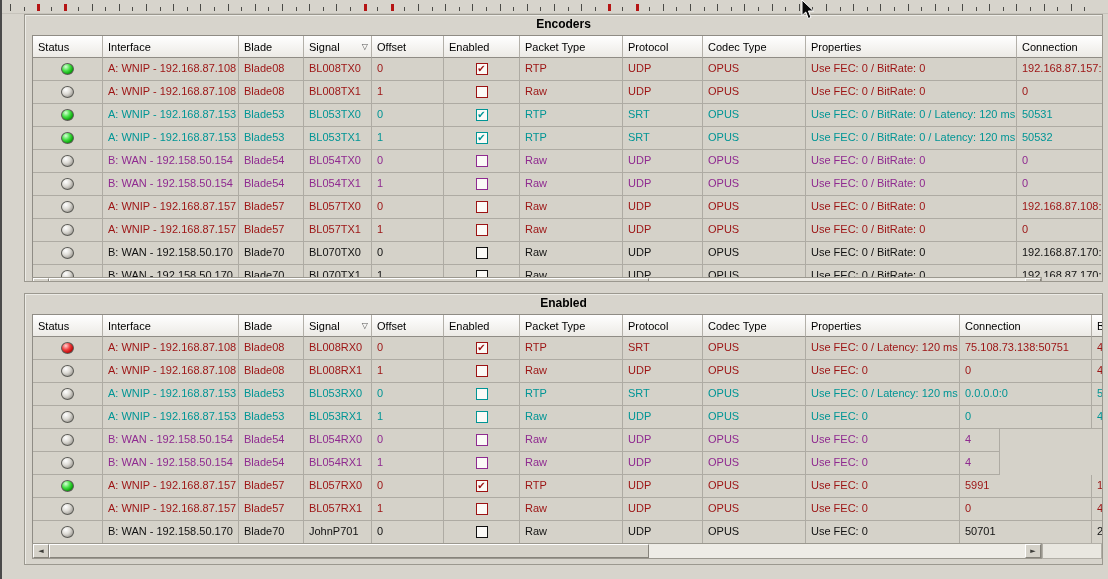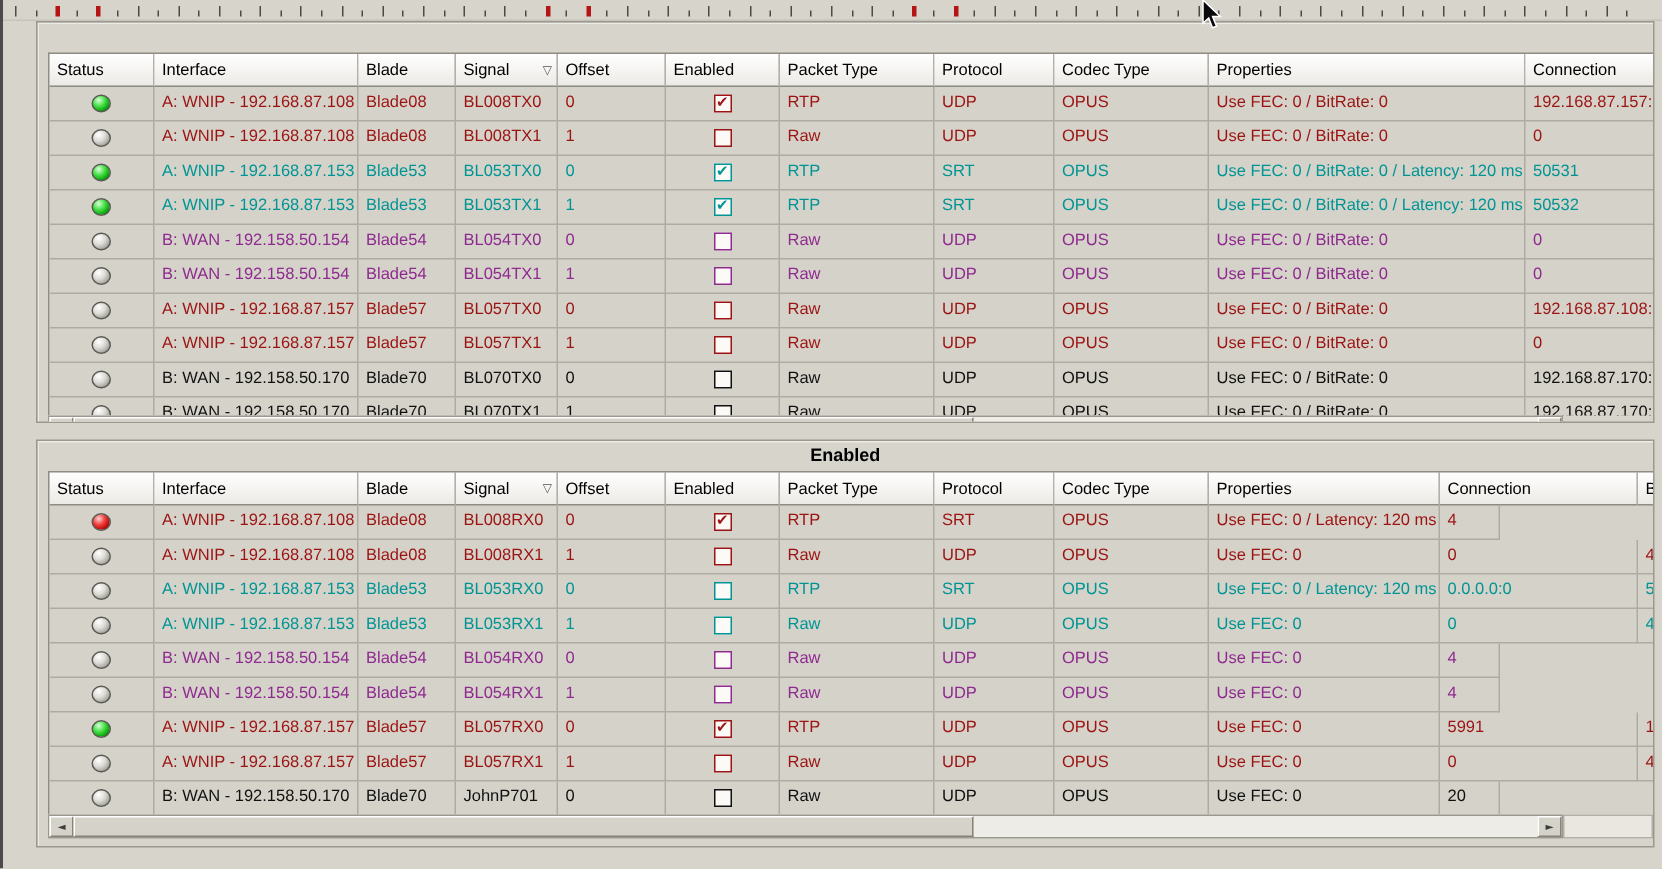--- a/index.html
+++ b/index.html
@@ -139,20 +139,21 @@
       <span class="tick" style="left: 1055.2px; height: 4px;"></span>
       <span class="tick" style="left: 1068.8px; height: 7px;"></span>
       <span class="tick" style="left: 1082.4px; height: 4px;"></span>
     </div>
 
   <svg id="cursor" width="14" height="21" viewBox="0 0 14 21">
     <polygon points="1,0 1,15.5 4.8,12 7.3,18.5 10,17.4 7.4,11 12.5,11" fill="#0a0a0a" stroke="#ffffff" stroke-width="1"></polygon>
   </svg>
 
   <div class="groupbox" id="enc-group">
+    <div class="group-title">Encoders</div>
     <div class="table" id="enc-table">
       <div class="thead" id="enc-head">
           <div class="th" style="width: 70px;">
             <span>Status</span>
           </div>
           <div class="th" style="width: 136px;">
             <span>Interface</span>
           </div>
           <div class="th" style="width: 65px;">
             <span>Blade</span>
@@ -420,20 +421,21 @@
             <div class="td" style="width: 65px;">Blade08</div>
             <div class="td" style="width: 68px;">BL008RX0</div>
             <div class="td" style="width: 72px;">0</div>
             <div class="td c-center" style="width: 76px;">
               <span class="checkbox checked">✔</span>
             </div>
             <div class="td" style="width: 103px;">RTP</div>
             <div class="td" style="width: 80px;">SRT</div>
             <div class="td" style="width: 103px;">OPUS</div>
             <div class="td" style="width: 154px;">Use FEC: 0 / Latency: 120 ms</div>
+            <div class="td" style="width: 132px;">75.108.73.138:50751</div>
             <div class="td" style="width: 40px;">4</div>
           </div>
           <div class="tr" style="color: rgb(156, 19, 19);">
             <div class="td c-center" style="width: 70px;">
               <span class="led led-gray"></span>
             </div>
             <div class="td" style="width: 136px;">A: WNIP - 192.168.87.108</div>
             <div class="td" style="width: 65px;">Blade08</div>
             <div class="td" style="width: 68px;">BL008RX1</div>
             <div class="td" style="width: 72px;">1</div>
@@ -561,20 +563,21 @@
             <div class="td" style="width: 65px;">Blade70</div>
             <div class="td" style="width: 68px;">JohnP701</div>
             <div class="td" style="width: 72px;">0</div>
             <div class="td c-center" style="width: 76px;">
               <span class="checkbox"></span>
             </div>
             <div class="td" style="width: 103px;">Raw</div>
             <div class="td" style="width: 80px;">UDP</div>
             <div class="td" style="width: 103px;">OPUS</div>
             <div class="td" style="width: 154px;">Use FEC: 0</div>
+            <div class="td" style="width: 132px;">50701</div>
             <div class="td" style="width: 40px;">20</div>
           </div>
         </div>
     </div>
     <div class="hscroll" id="dec-hscroll">
       <div class="sb-btn">
           <span>◄</span>
         </div>
       <div class="sb-track">
         <div class="sb-thumb"></div>

